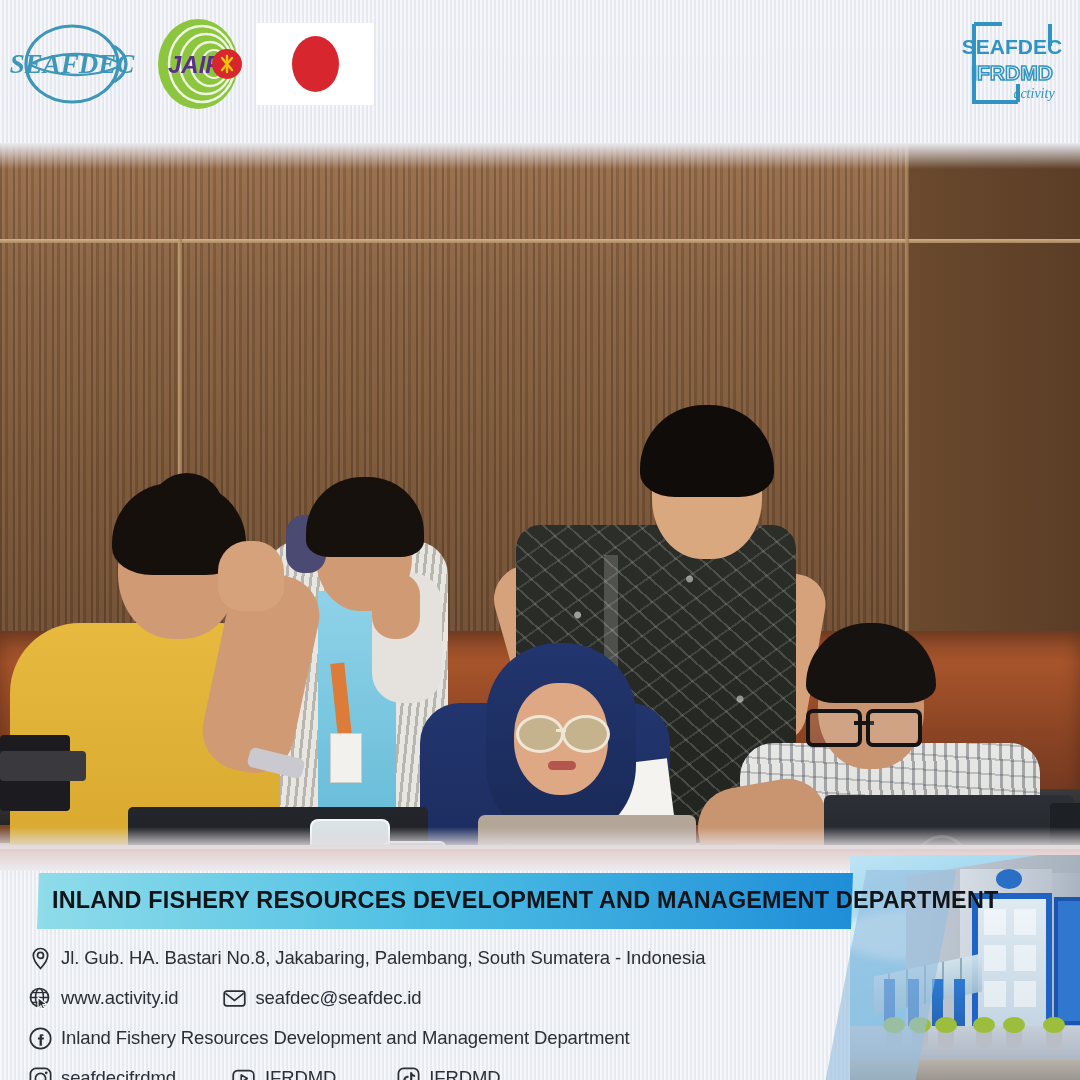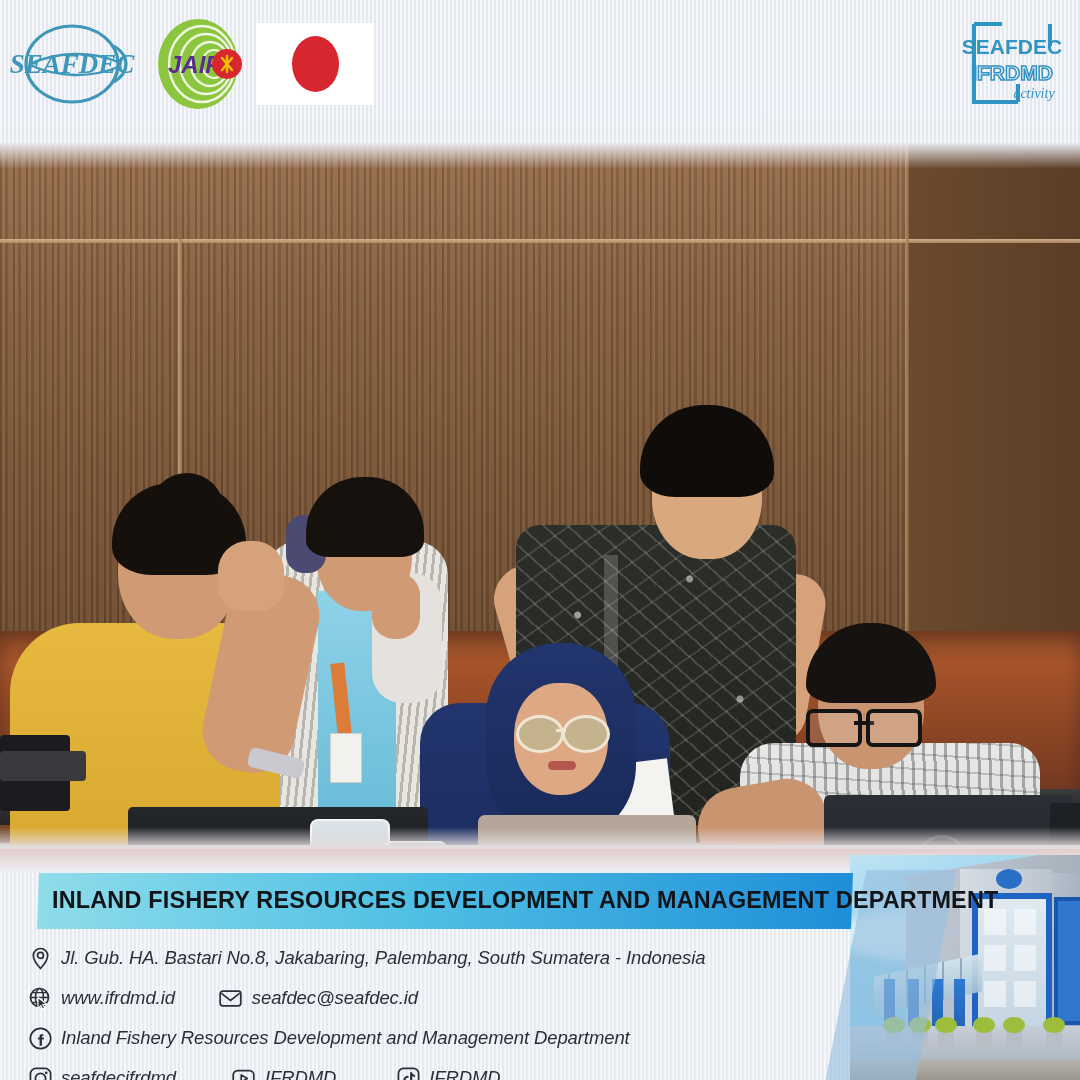--- a/index.html
+++ b/index.html
@@ -190,21 +190,21 @@
   .banner{position:absolute;left:38px;top:873px;width:814px;height:56px;
      background:linear-gradient(90deg,#8fdcea 0%,#4fc0e4 46%,#1f8ed8 100%);
      transform:skewX(-2deg);z-index:6;}
   .banner-title{position:absolute;left:52px;top:886px;width:800px;height:32px;z-index:7;
      font-family:"Liberation Sans Narrow","Liberation Sans",sans-serif;
      font-weight:bold;font-size:24.5px;letter-spacing:.2px;color:#111418;
      transform:scaleX(.955);transform-origin:left center;white-space:nowrap;}
 
   .contact{position:absolute;left:28px;top:940px;width:820px;z-index:7;}
   .crow{display:flex;align-items:center;height:36px;margin-bottom:4px;}
-  .citem{display:flex;align-items:center;font-style:italic;}
+  .citem{display:flex;align-items:center;}
   .cicon{width:24px;height:24px;margin-right:9px;flex:none;display:flex;align-items:center;justify-content:center;}
   .ctext{font-size:18.5px;color:#2b2f36;letter-spacing:-.1px;white-space:nowrap;}
   .gap-a{margin-left:44px;} .gap-b{margin-left:56px;} .gap-c{margin-left:60px;}
 
   svg{overflow:visible;}
 </style>
 </head>
 <body>
 
 <div class="page">
@@ -415,21 +415,21 @@
     <div class="crow">
       <div class="citem">
         <span class="cicon">
           <svg width="23" height="23" viewBox="0 0 23 23" aria-hidden="true">
             <circle cx="10.5" cy="10.5" r="9" fill="none" stroke="#2b2f36" stroke-width="1.7"></circle>
             <ellipse cx="10.5" cy="10.5" rx="4" ry="9" fill="none" stroke="#2b2f36" stroke-width="1.5"></ellipse>
             <path d="M1.5 10.5 H19.5 M3 5.6 H18 M3 15.4 H18" stroke="#2b2f36" stroke-width="1.4" fill="none"></path>
             <path d="M9 10.5 L9 21.5 L11.8 18.6 L13.6 22 L15.6 21 L13.8 17.7 L17.8 17.4 Z" fill="#2b2f36" stroke="#ffffff" stroke-width="1.1"></path>
           </svg>
         </span>
-        <span class="ctext">www.ifrdmd.id</span>
+        <span class="ctext">www.activity.id</span>
       </div>
       <div class="citem gap-a">
         <span class="cicon">
           <svg width="23" height="19" viewBox="0 0 23 19" aria-hidden="true">
             <rect x="1.2" y="2.2" width="20.6" height="14.6" rx="2.6" fill="none" stroke="#2b2f36" stroke-width="1.7"></rect>
             <path d="M2.4 4.4 L11.5 11.4 L20.6 4.4" fill="none" stroke="#2b2f36" stroke-width="1.7"></path>
           </svg>
         </span>
         <span class="ctext">seafdec@seafdec.id</span>
       </div>

